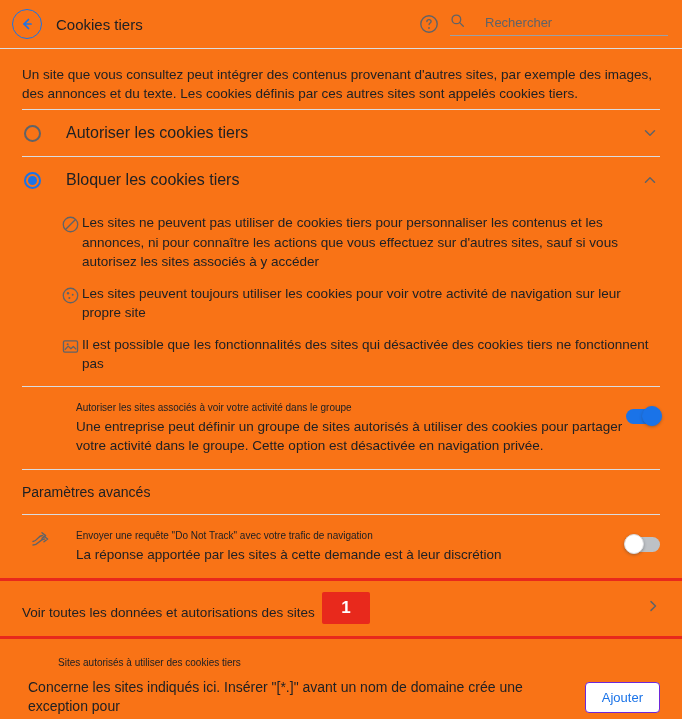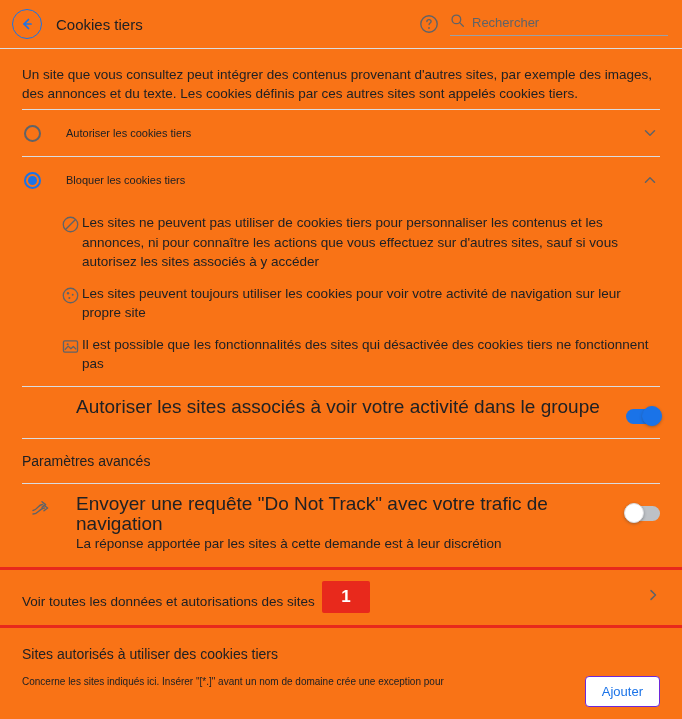--- a/index.html
+++ b/index.html
@@ -49,21 +49,21 @@
     gap: 10px;
   }
   .help-icon {
     width: 22px; height: 22px;
     display: flex; align-items: center; justify-content: center;
     cursor: pointer;
   }
   .search-box {
     display: flex;
     align-items: center;
-    gap: 7px;
+    gap: 20px;
     width: 218px;
     border-bottom: 1px solid #9aa0a6;
     padding-bottom: 3px;
   }
   .search-box .s-icon { flex: 0 0 auto; display: block; }
   .search-input {
     border: none;
     outline: none;
     background: transparent;
     font-family: "Liberation Sans", sans-serif;
@@ -111,21 +111,21 @@
   .radio.checked::after {
     content: "";
     position: absolute;
     left: 50%; top: 50%;
     width: 9px; height: 9px;
     margin: -4.5px 0 0 -4.5px;
     border-radius: 50%;
     background: #1a73e8;
   }
   .radio-label {
-    font-size: 11px;
+    font-size: 16px;
     margin-left: 25px;
     color: #202124;
   }
   .chev {
     margin-left: auto;
     width: 20px; height: 20px;
     display: flex; align-items: center; justify-content: center;
     cursor: pointer;
   }
 
@@ -162,21 +162,21 @@
     margin-top: 3px;
     display: flex; align-items: center; justify-content: center;
     color: #5f6368;
   }
   .toggle-row .tr-text {
     margin-left: 22px;
     flex: 1 1 auto;
     max-width: 560px;
   }
   .tr-title {
-    font-size: 19px;
+    font-size: 10px;
     color: #202124;
     line-height: 19px;
   }
   .tr-sub {
     font-size: 13.5px;
     color: #202124;
     line-height: 19px;
   }
   .toggle {
     margin-left: auto;
@@ -240,29 +240,31 @@
     font-weight: bold;
     width: 48px;
     height: 32px;
     display: flex;
     align-items: center;
     justify-content: center;
     border-radius: 2px;
   }
 
   .footer-title {
+    font-size: 10px;
+    color: #202124;
+    padding: 18px 2px 10px 0;
+    margin-left: 36px;
+  }
+  .footer-text {
     font-size: 14px;
-    color: #202124;
-    padding: 18px 2px 10px 0;
-  }
-  .footer-text {
-    font-size: 10px;
     color: #202124;
     line-height: 19px;
     max-width: 560px;
+    margin-left: 6px;
   }
   .footer-row {
     display: flex;
     align-items: flex-start;
   }
   .add-btn {
     margin-left: auto;
     margin-top: 4px;
     border: 1px solid #6d28d9;
     color: #1a73e8;
@@ -373,20 +375,21 @@
         <span class="detail-text">Il est possible que les fonctionnalités des sites qui désactivée des cookies tiers ne fonctionnent pas</span>
       </div>
     </div>
 
     <div class="divider"></div>
 
     <div class="toggle-row">
       <span class="tr-icon"></span>
       <span class="tr-text">
         <span class="tr-title">Autoriser les sites associés à voir votre activité dans le groupe</span><br>
+        <span class="tr-sub">Une entreprise peut définir un groupe de sites autorisés à utiliser des cookies pour partager votre activité dans le groupe. Cette option est désactivée en navigation privée.</span>
       </span>
       <span class="toggle on">
         <span class="knob"></span>
       </span>
     </div>
 
     <div class="divider"></div>
 
     <div class="section-title">Paramètres avancés</div>
 

